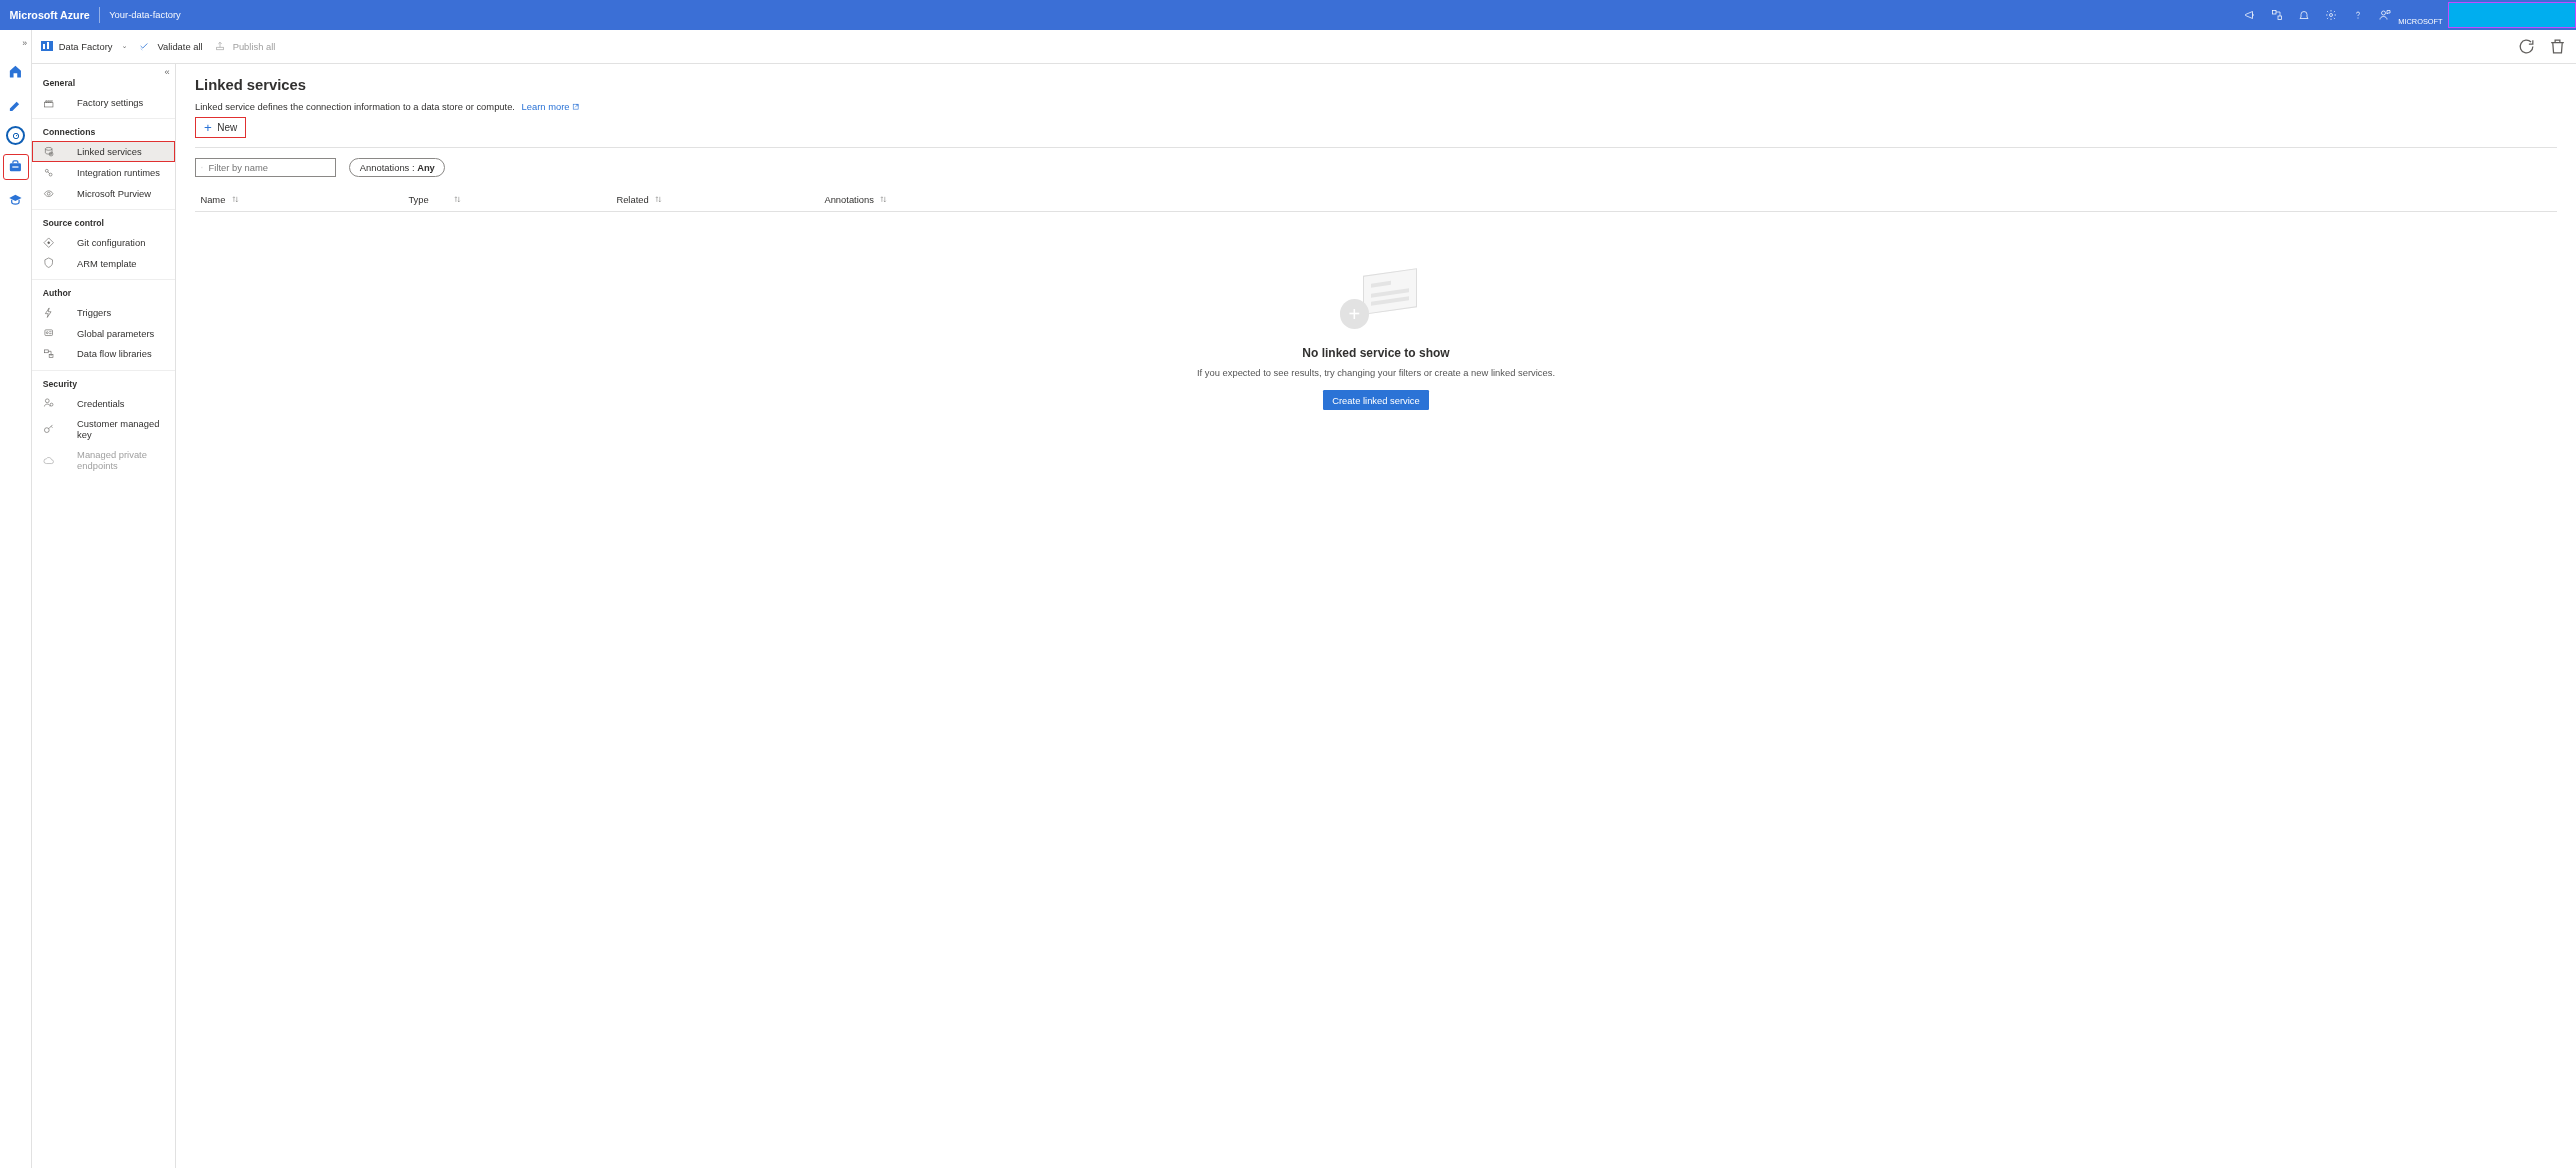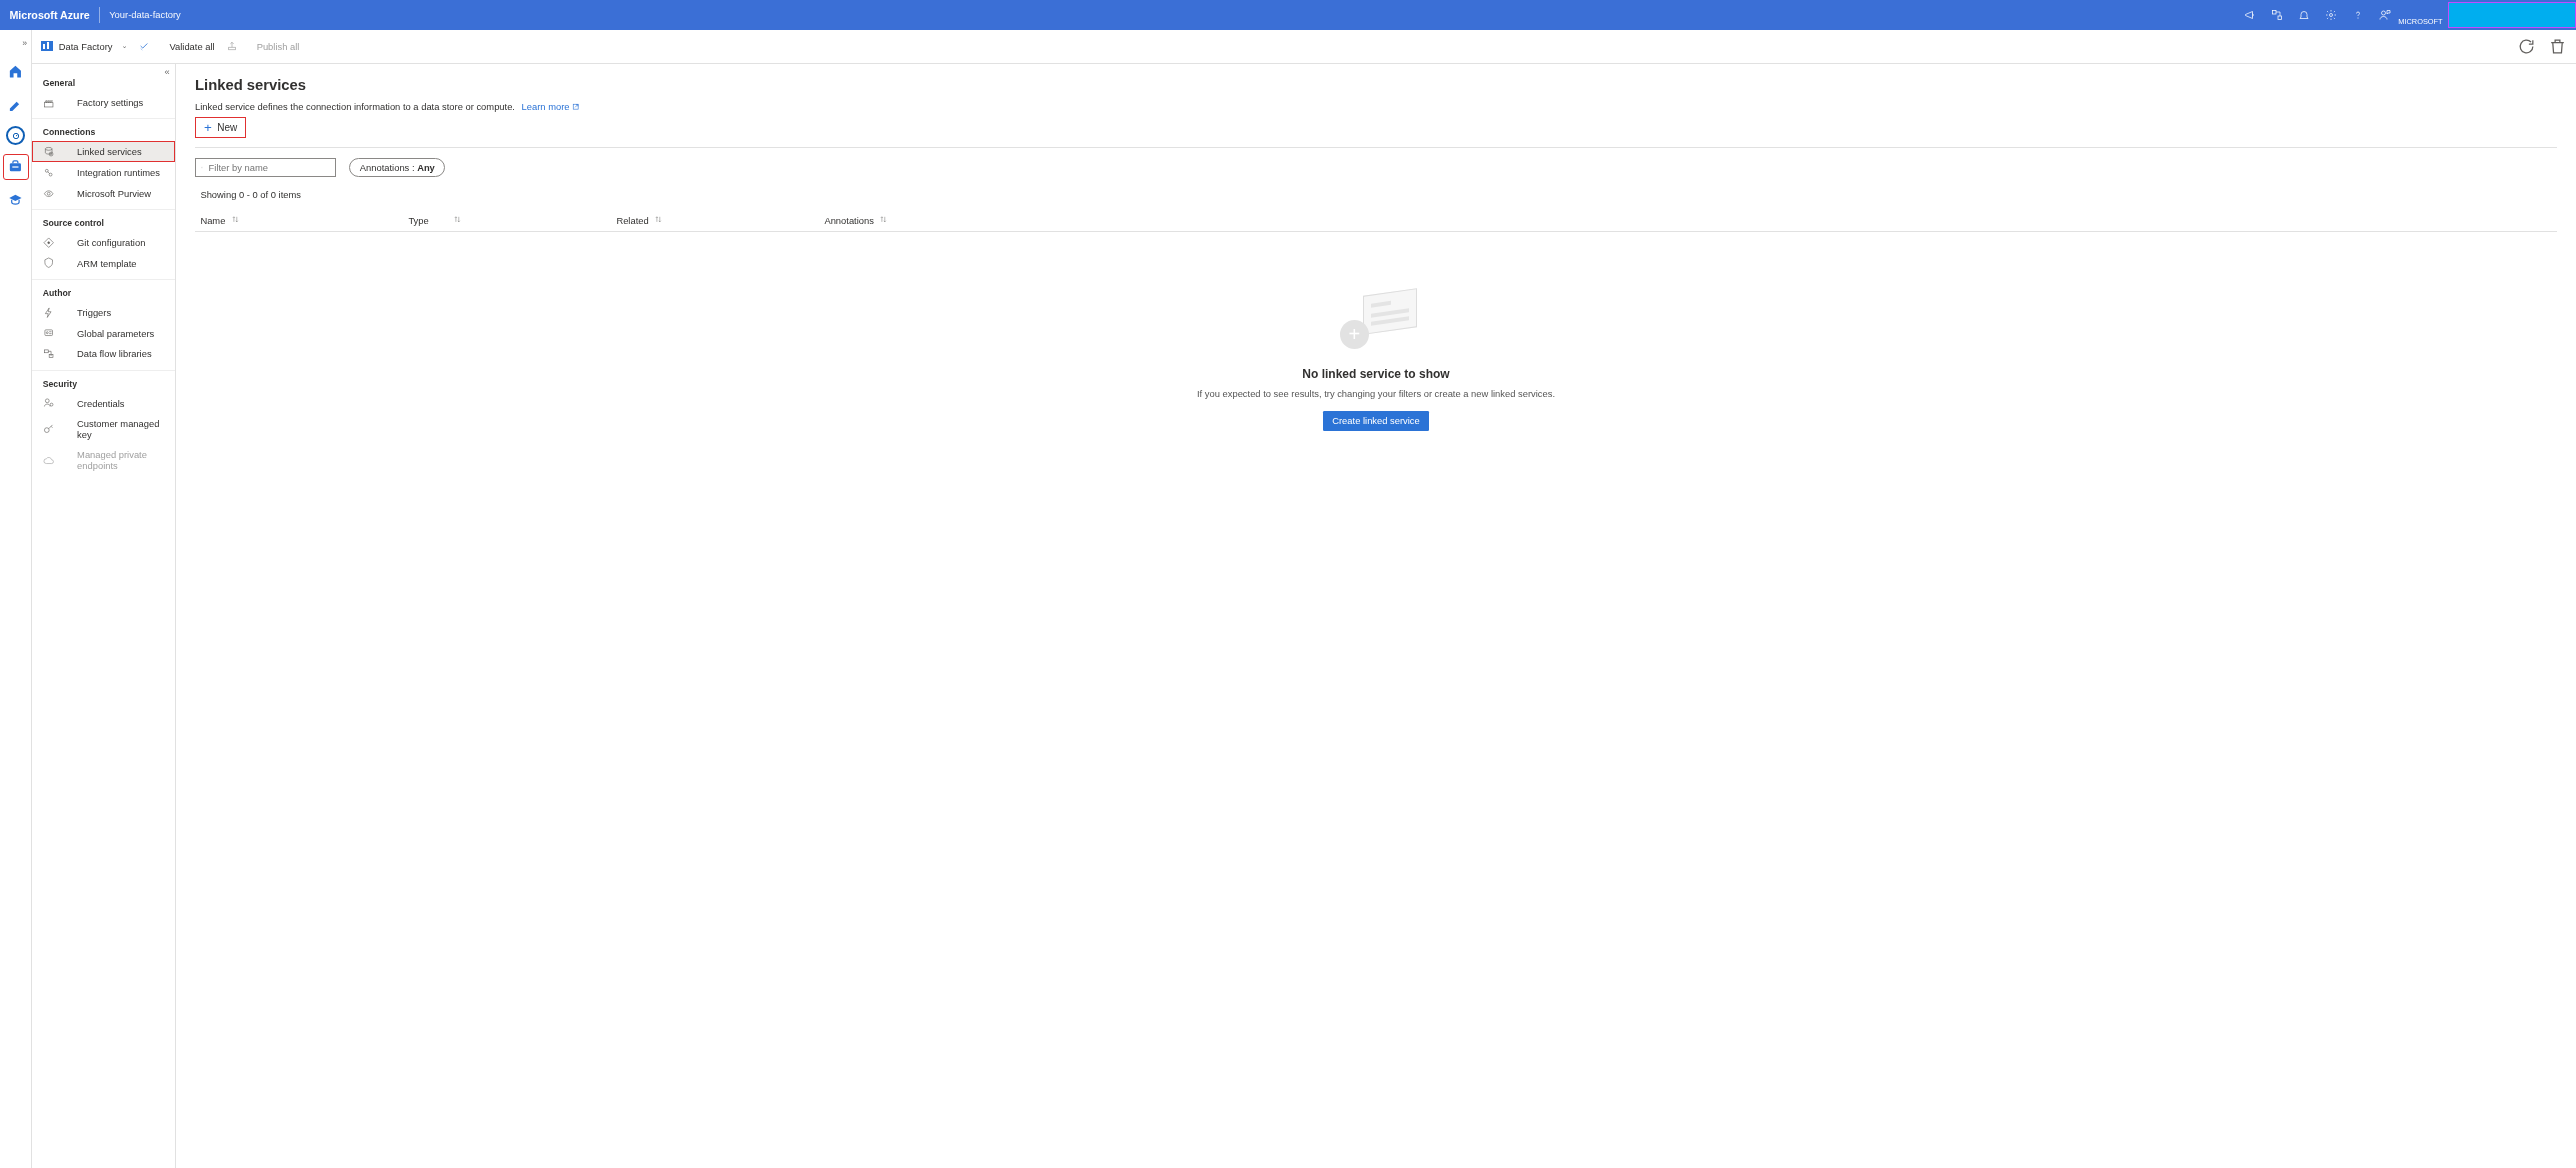--- a/index.html
+++ b/index.html
@@ -29,21 +29,21 @@
     .rail .ritem.dash svg { width: 8px; height: 8px; }
 
     
     .workcol { flex: 1; display: flex; flex-direction: column; }
     .toolbar { height: 34px; border-bottom: 0.7px solid #e1e1e1; display: flex; align-items: center; padding: 0 9.4px; gap: 12px; }
     .df-chip { display: flex; align-items: center; gap: 5.4px; font-size: 9.4px; }
     .df-chip .df-logo { width: 12px; height: 10px; background: #2b73d6; position: relative; }
     .df-chip .df-logo:before { content: ""; position: absolute; left: 2px; top: 2.7px; width: 2px; height: 5.4px; background: #fff; }
     .df-chip .df-logo:after { content: ""; position: absolute; left: 5.4px; top: 1.3px; width: 2px; height: 6.7px; background: #fff; box-shadow: 3.4px 2.7px 0 -1.3px #fff; }
     .df-chip .caret { font-size: 6.7px; color: #666; margin-left: 4px; }
-    .tbtn { display: flex; align-items: center; gap: 20px; font-size: 9.4px; cursor: pointer; }
+    .tbtn { display: flex; align-items: center; gap: 8px; font-size: 9.4px; cursor: pointer; }
     .tbtn.disabled { color: #a0a0a0; cursor: default; }
     .tbtn svg { width: 10px; height: 10px; }
     .toolbar .spacer { flex: 1; }
     .toolbar .rtbtn { width: 19px; height: 19px; display: flex; align-items: center; justify-content: center; cursor: pointer; color: #666; }
 
     .workarea { flex: 1; display: flex; }
 
     
     .nav { width: 144px; border-right: 0.7px solid #e1e1e1; padding-top: 6.7px; position: relative; }
     .nav .collapse { position: absolute; top: 2.7px; right: 5.4px; color: #666; cursor: pointer; font-size: 9.4px; }
@@ -365,21 +365,20 @@
             <svg viewBox="0 0 24 24">
                 <path d="M4 5h16l-6 8v6l-4-2v-4L4 5z" stroke-width="1.3"></path>
               </svg>
             <input type="text" placeholder="Filter by name" style="">
           </div>
           <div class="anno-pill">
             <span>Annotations : </span><span class="v">Any</span>
           </div>
         </div>
 
-        <div class="showing">Showing 0 - 0 of 0 items</div>
 
         <div class="theaders">
           <span class="col c1">
               <span>Name</span>
               <span class="sorticon"><svg viewBox="0 0 24 24">
                   <path d="M8 5v14M5 8l3-3 3 3M16 19V5M13 16l3 3 3-3"></path>
                 </svg></span>
             </span>
           <span class="col c2">
               <span>Type</span>

